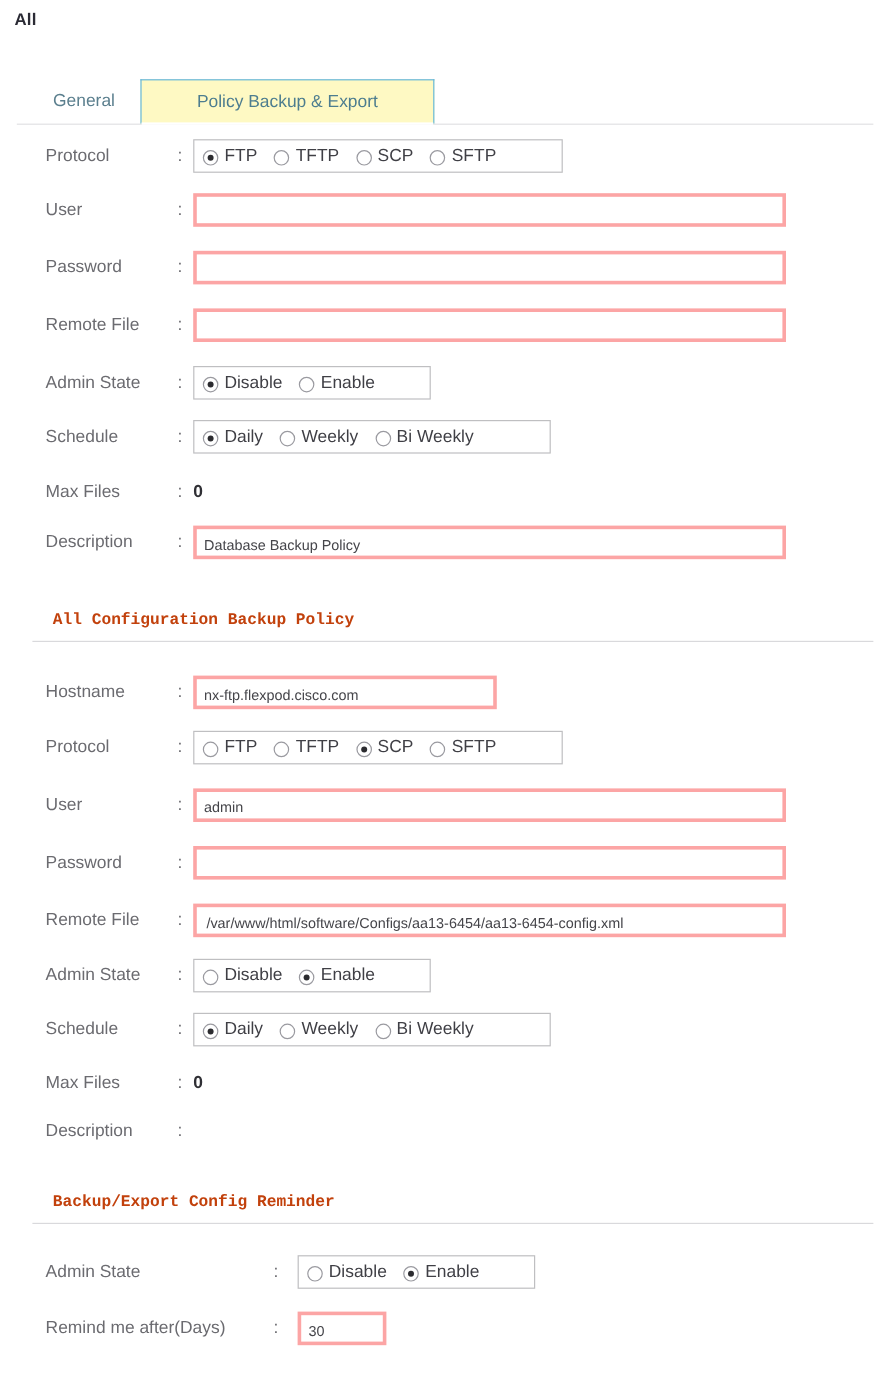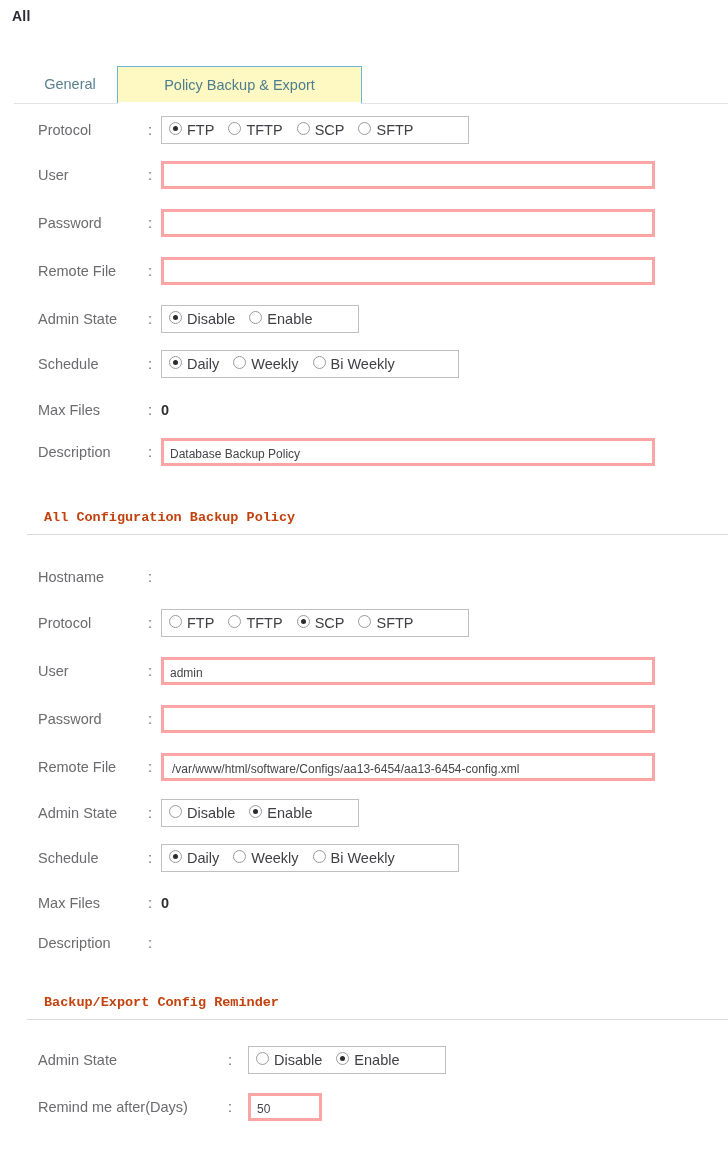--- a/index.html
+++ b/index.html
@@ -142,21 +142,21 @@
     display: flex;
     align-items: center;
     padding: 0 7px;
     white-space: nowrap;
   }
   .sec-a .rgroup { left: 161px; }
   .sec-c .rgroup { left: 248px; }
 
   .ropt {
     display: inline-flex;
-    align-items: flex-start;
+    align-items: flex-end;
     margin-right: 14px;
     font-size: 14.5px;
     color: #3f3f45;
   }
   .ropt:last-child { margin-right: 0; }
   .radio {
     width: 13px;
     height: 13px;
     border-radius: 50%;
     border: 1px solid #9a9aa0;
@@ -320,20 +320,21 @@
 <div class="section-head" style="top:510px;">
   <div class="stitle">All Configuration Backup Policy</div>
   <div class="sline"></div>
 </div>
 
 <div class="form sec-a" style="top:560px;">
 
   <div class="row" style="top:0px;">
     <span class="lbl">Hostname</span>
     <span class="colon">:</span>
+    <div class="tbox short">nx-ftp.flexpod.cisco.com</div>
   </div>
 
   <div class="row" style="top:46px;">
     <span class="lbl">Protocol</span>
     <span class="colon">:</span>
     <div class="rgroup" style="width:308px;">
       <span class="ropt">
         <span class="radio"></span>
         <span>FTP</span>
       </span>
@@ -434,15 +435,15 @@
       <span class="ropt">
         <span class="radio on"></span>
         <span>Enable</span>
       </span>
     </div>
   </div>
 
   <div class="row" style="top:47px;">
     <span class="lbl">Remind me after(Days)</span>
     <span class="colon">:</span>
-    <div class="tbox">50</div>
+    <div class="tbox">30</div>
   </div>
 </div>
 
 </body></html>

